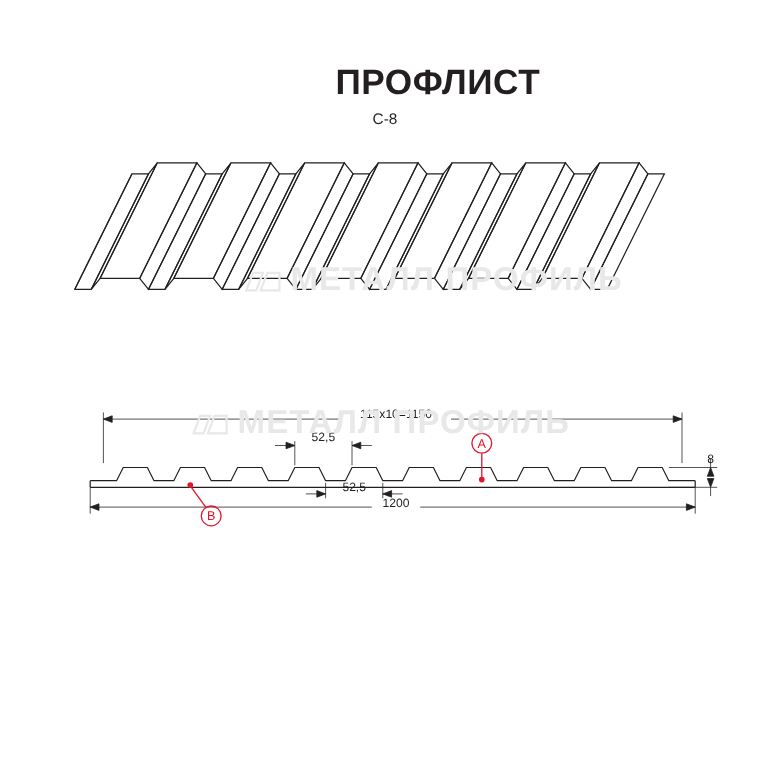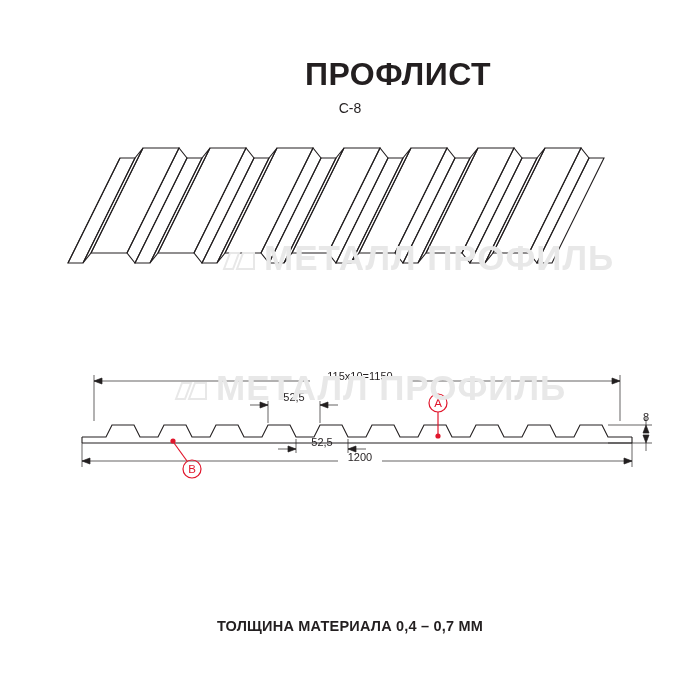--- a/index.html
+++ b/index.html
@@ -52,21 +52,21 @@
     top: 355px;
     left: 60px;
     width: 600px;
     height: 135px;
   }
   .watermark {
     position: absolute;
     pointer-events: none;
     color: #e8e8e8;
     font-weight: bold;
-    font-size: 35px;
+    font-size: 30px;
     letter-spacing: 1px;
     white-space: nowrap;
   }
   .wm1 {
     top: 238px;
     left: 222px;
   }
   .wm2 {
     top: 368px;
     left: 174px;
@@ -256,15 +256,14 @@
 
   <div class="watermark wm2">
     <span class="wm-logo">
       <svg width="34" height="24" viewBox="0 0 34 24">
         <path d="M2 20 L8 4 L17 4 L11 20 Z" fill="none" stroke="#e8e8e8" stroke-width="2"></path>
         <path d="M15 20 L21 4 L32 4 L32 20 Z" fill="none" stroke="#e8e8e8" stroke-width="2"></path>
       </svg>
     </span><span>МЕТАЛЛ ПРОФИЛЬ</span>
   </div>
 
-  <div class="footer">ТОЛЩИНА МАТЕРИАЛА 0,4 – 0,7 ММ</div>
 
 </div>
 
 </body></html>

